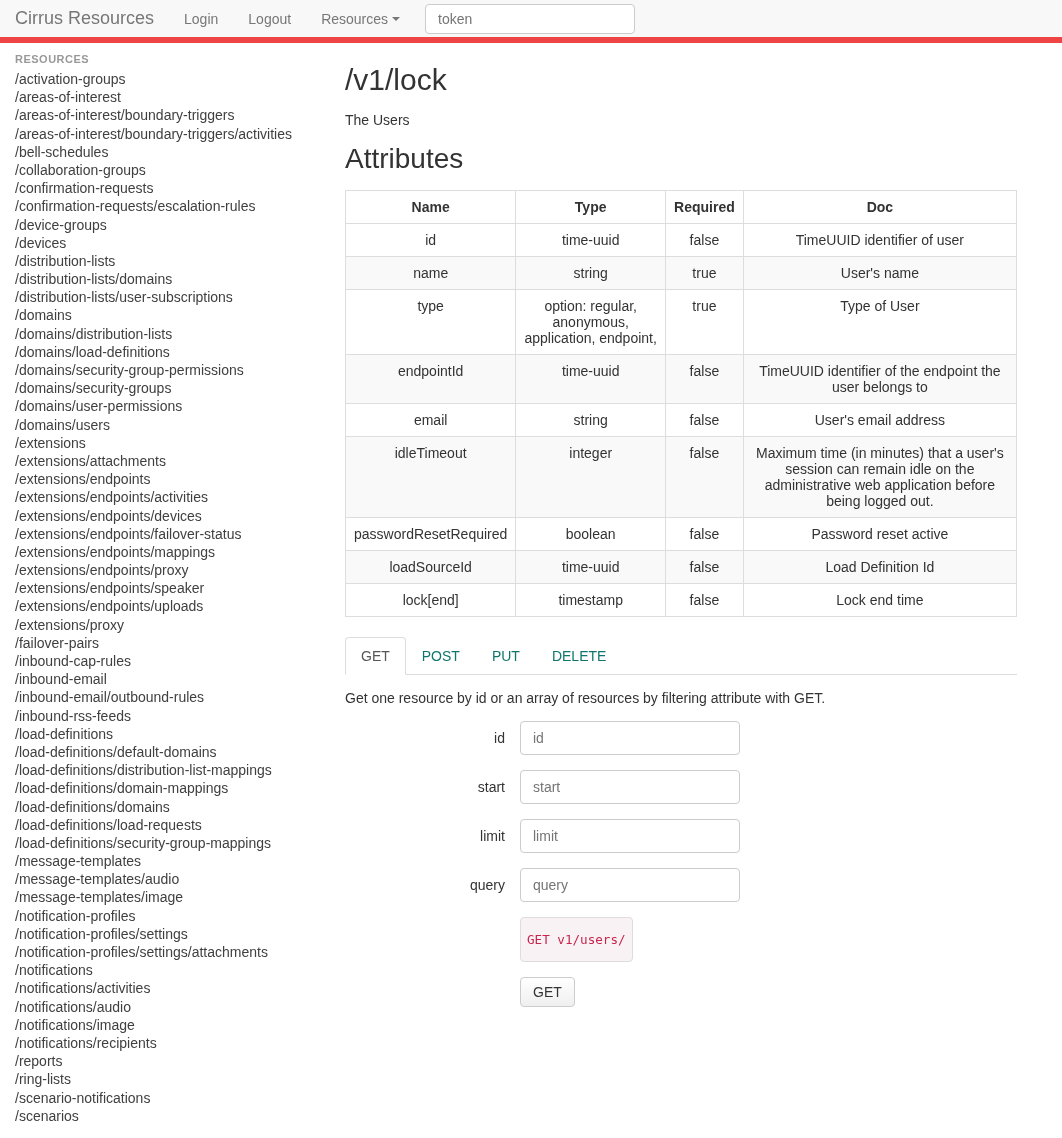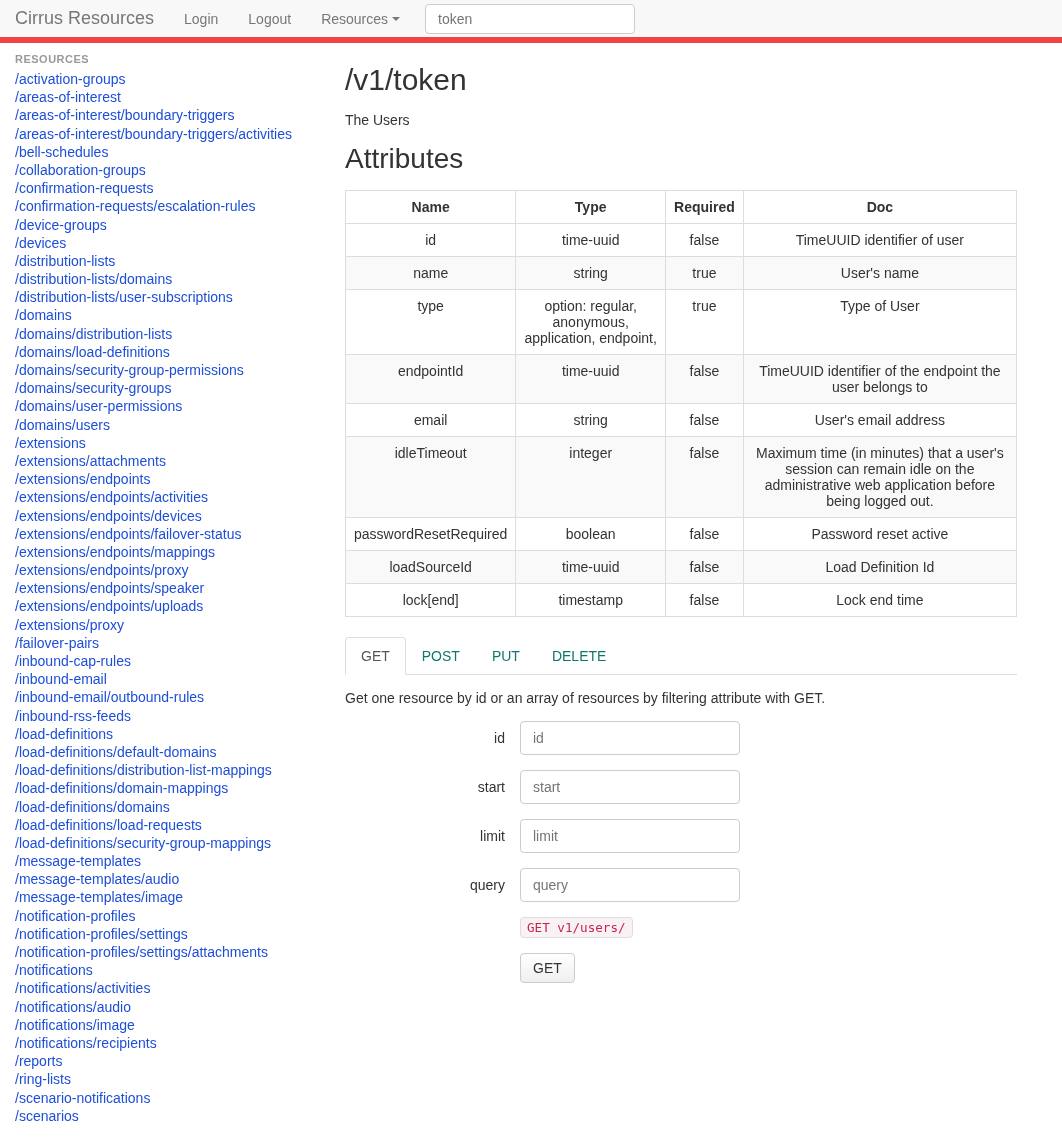--- a/index.html
+++ b/index.html
@@ -6,38 +6,38 @@
 body { font-family: "Helvetica Neue", Helvetica, Arial, sans-serif; font-size: 14px; color: #333; background: #fff; }
 .navbar { background: #f8f8f8; border-bottom: 6px solid #ef4444; min-height: 40px; padding: 0 15px; display: flex; align-items: center; gap: 0; }
 .navbar-brand { color: #777; font-size: 18px; padding: 8px 15px 8px 0; text-decoration: none; }
 .nav-link { color: #777; padding: 8px 15px; text-decoration: none; font-size: 14px; display: flex; align-items: center; gap: 4px; }
 .nav-link .caret { width: 0; height: 0; border-left: 4px solid transparent; border-right: 4px solid transparent; border-top: 4px solid #777; }
 .token-input { margin-left: 10px; padding: 6px 12px; border: 1px solid #ccc; border-radius: 4px; width: 210px; font-size: 14px; color: #737373; height: 30px; }
 .container { display: flex; padding: 10px 15px 0 15px; gap: 30px; }
 .sidebar { width: 300px; flex-shrink: 0; }
 .sidebar-heading { color: #999; font-size: 11px; font-weight: bold; letter-spacing: 0.5px; margin-bottom: 5px; }
 .sidebar ul { list-style: none; }
-.sidebar li a { color: #1d4ed8; text-decoration: none; font-size: 14px; line-height: 1.3; display: block; }
+.sidebar li a { color: #404040; text-decoration: none; font-size: 14px; line-height: 1.3; display: block; }
 .main { flex: 1; min-width: 0; padding-right: 30px; }
 .main h1 { font-size: 30px; font-weight: 500; margin-bottom: 15px; margin-top: 10px; }
 .main p.desc { margin-bottom: 15px; }
 .main h2 { font-size: 28px; font-weight: 500; margin: 15px 0; }
 .table { width: 100%; border-collapse: collapse; margin-bottom: 20px; border: 1px solid #ddd; }
 .table th, .table td { padding: 8px; border: 1px solid #ddd; text-align: center; vertical-align: top; font-size: 14px; }
 .table th { font-weight: bold; }
 .table tbody tr:nth-child(even) { background: #f9f9f9; }
 .tabs { border-bottom: 1px solid #ddd; display: flex; list-style: none; margin-bottom: 15px; }
 .tabs li { margin-bottom: -1px; }
 .tabs li a { display: block; padding: 10px 15px; color: #0f766e; text-decoration: none; border: 1px solid transparent; border-radius: 4px 4px 0 0; }
 .tabs li.active a { color: #555; border: 1px solid #ddd; border-bottom-color: #fff; background: #fff; }
 .tab-desc { margin-bottom: 15px; }
 .form-row { display: flex; align-items: center; margin-bottom: 15px; gap: 15px; }
 .form-label { width: 160px; text-align: right; }
 .form-control { width: 220px; padding: 6px 12px; border: 1px solid #ccc; border-radius: 4px; font-size: 14px; height: 34px; color: #555; }
-.code-pill { display: inline-block; padding: 2px 6px; font-size: 90%; color: #c7254e; background: #f9f2f4; border: 1px solid #ddd; border-radius: 4px; font-family: Menlo, Monaco, Consolas, monospace; }
+.code-pill { display: inline-block; padding: 14px 6px; font-size: 90%; color: #c7254e; background: #f9f2f4; border: 1px solid #ddd; border-radius: 4px; font-family: Menlo, Monaco, Consolas, monospace; }
 .btn { display: inline-block; padding: 6px 12px; font-size: 14px; border-radius: 4px; border: 1px solid #ccc; background: linear-gradient(#fff,#efefef); color: #333; cursor: pointer; }
 .form-actions { margin-left: 175px; }
 </style>
 </head>
 <body>
 
 <nav class="navbar">
   <a href="#" class="navbar-brand">Cirrus Resources</a>
   <a href="#" class="nav-link">Login</a>
   <a href="#" class="nav-link">Logout</a>
@@ -223,21 +223,21 @@
         <li>
           <a href="#">/scenario-notifications</a>
         </li>
         <li>
           <a href="#">/scenarios</a>
         </li>
       </ul>
   </aside>
 
   <main class="main">
-    <h1>/v1/token</h1>
+    <h1>/v1/lock</h1>
     <p class="desc">The Users</p>
     <h2>Attributes</h2>
 
     <table class="table">
       <thead>
         <tr>
           <th>Name</th>
           <th>Type</th>
           <th>Required</th>
           <th>Doc</th>

